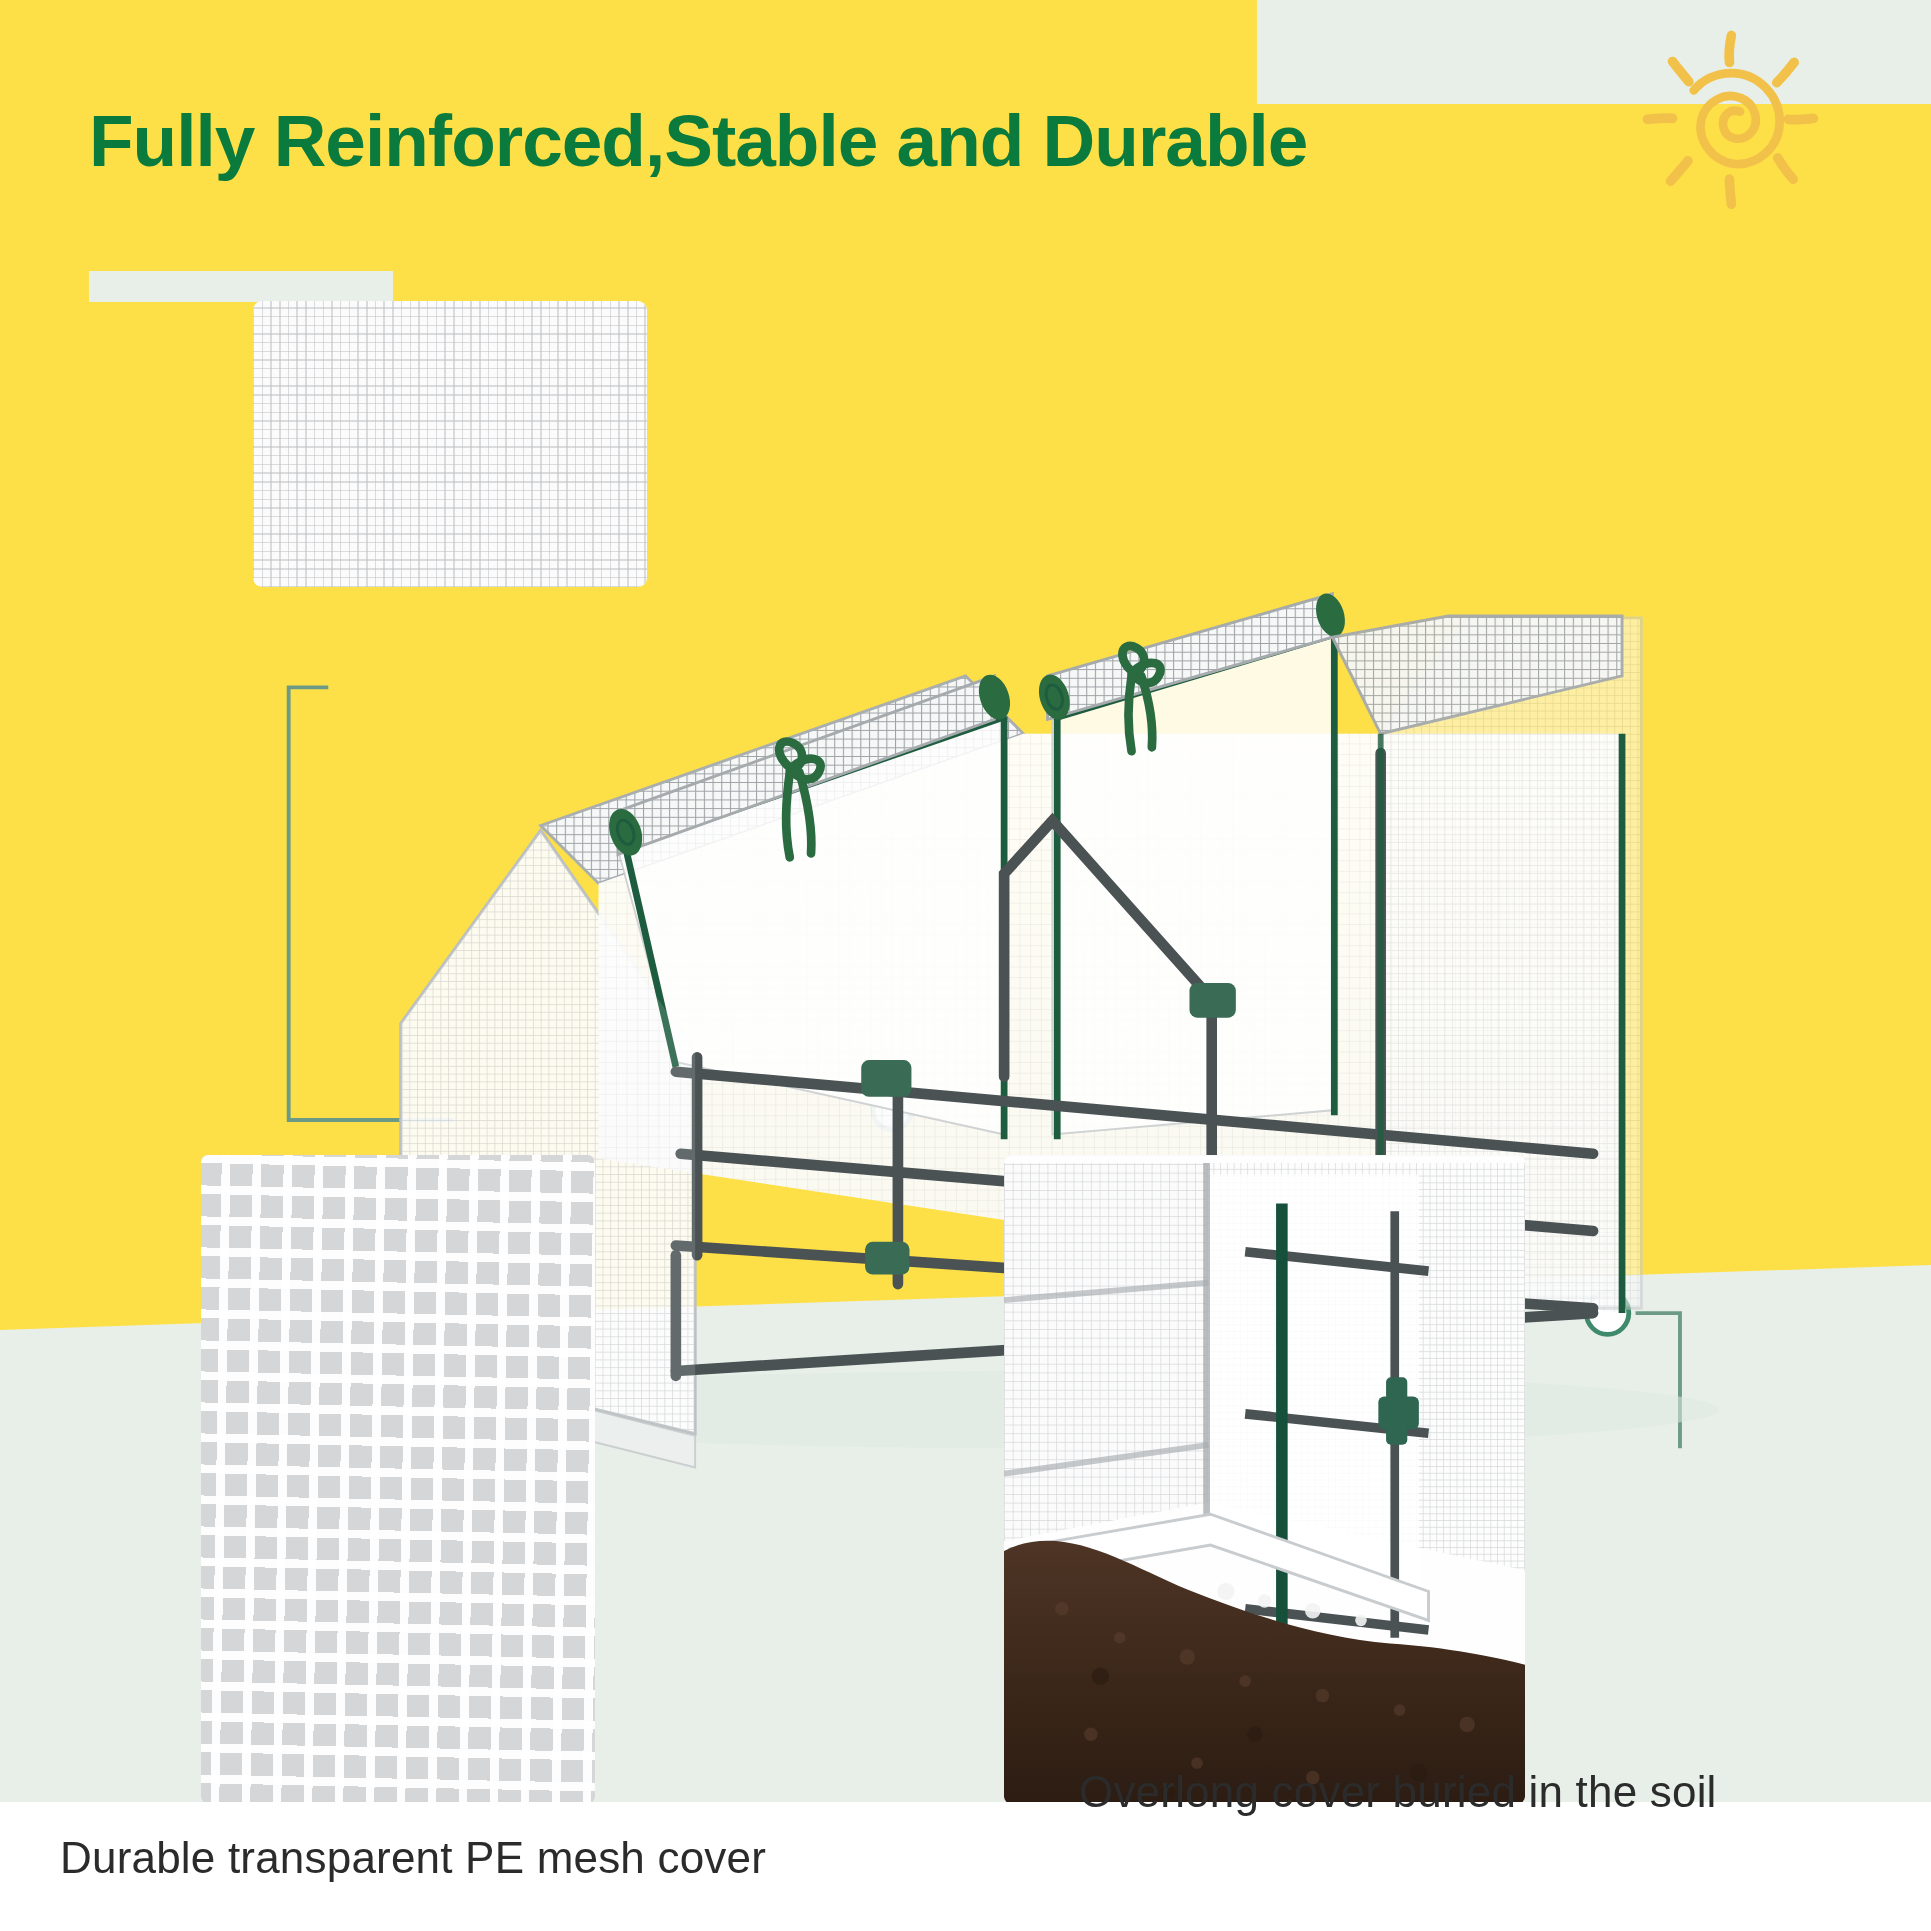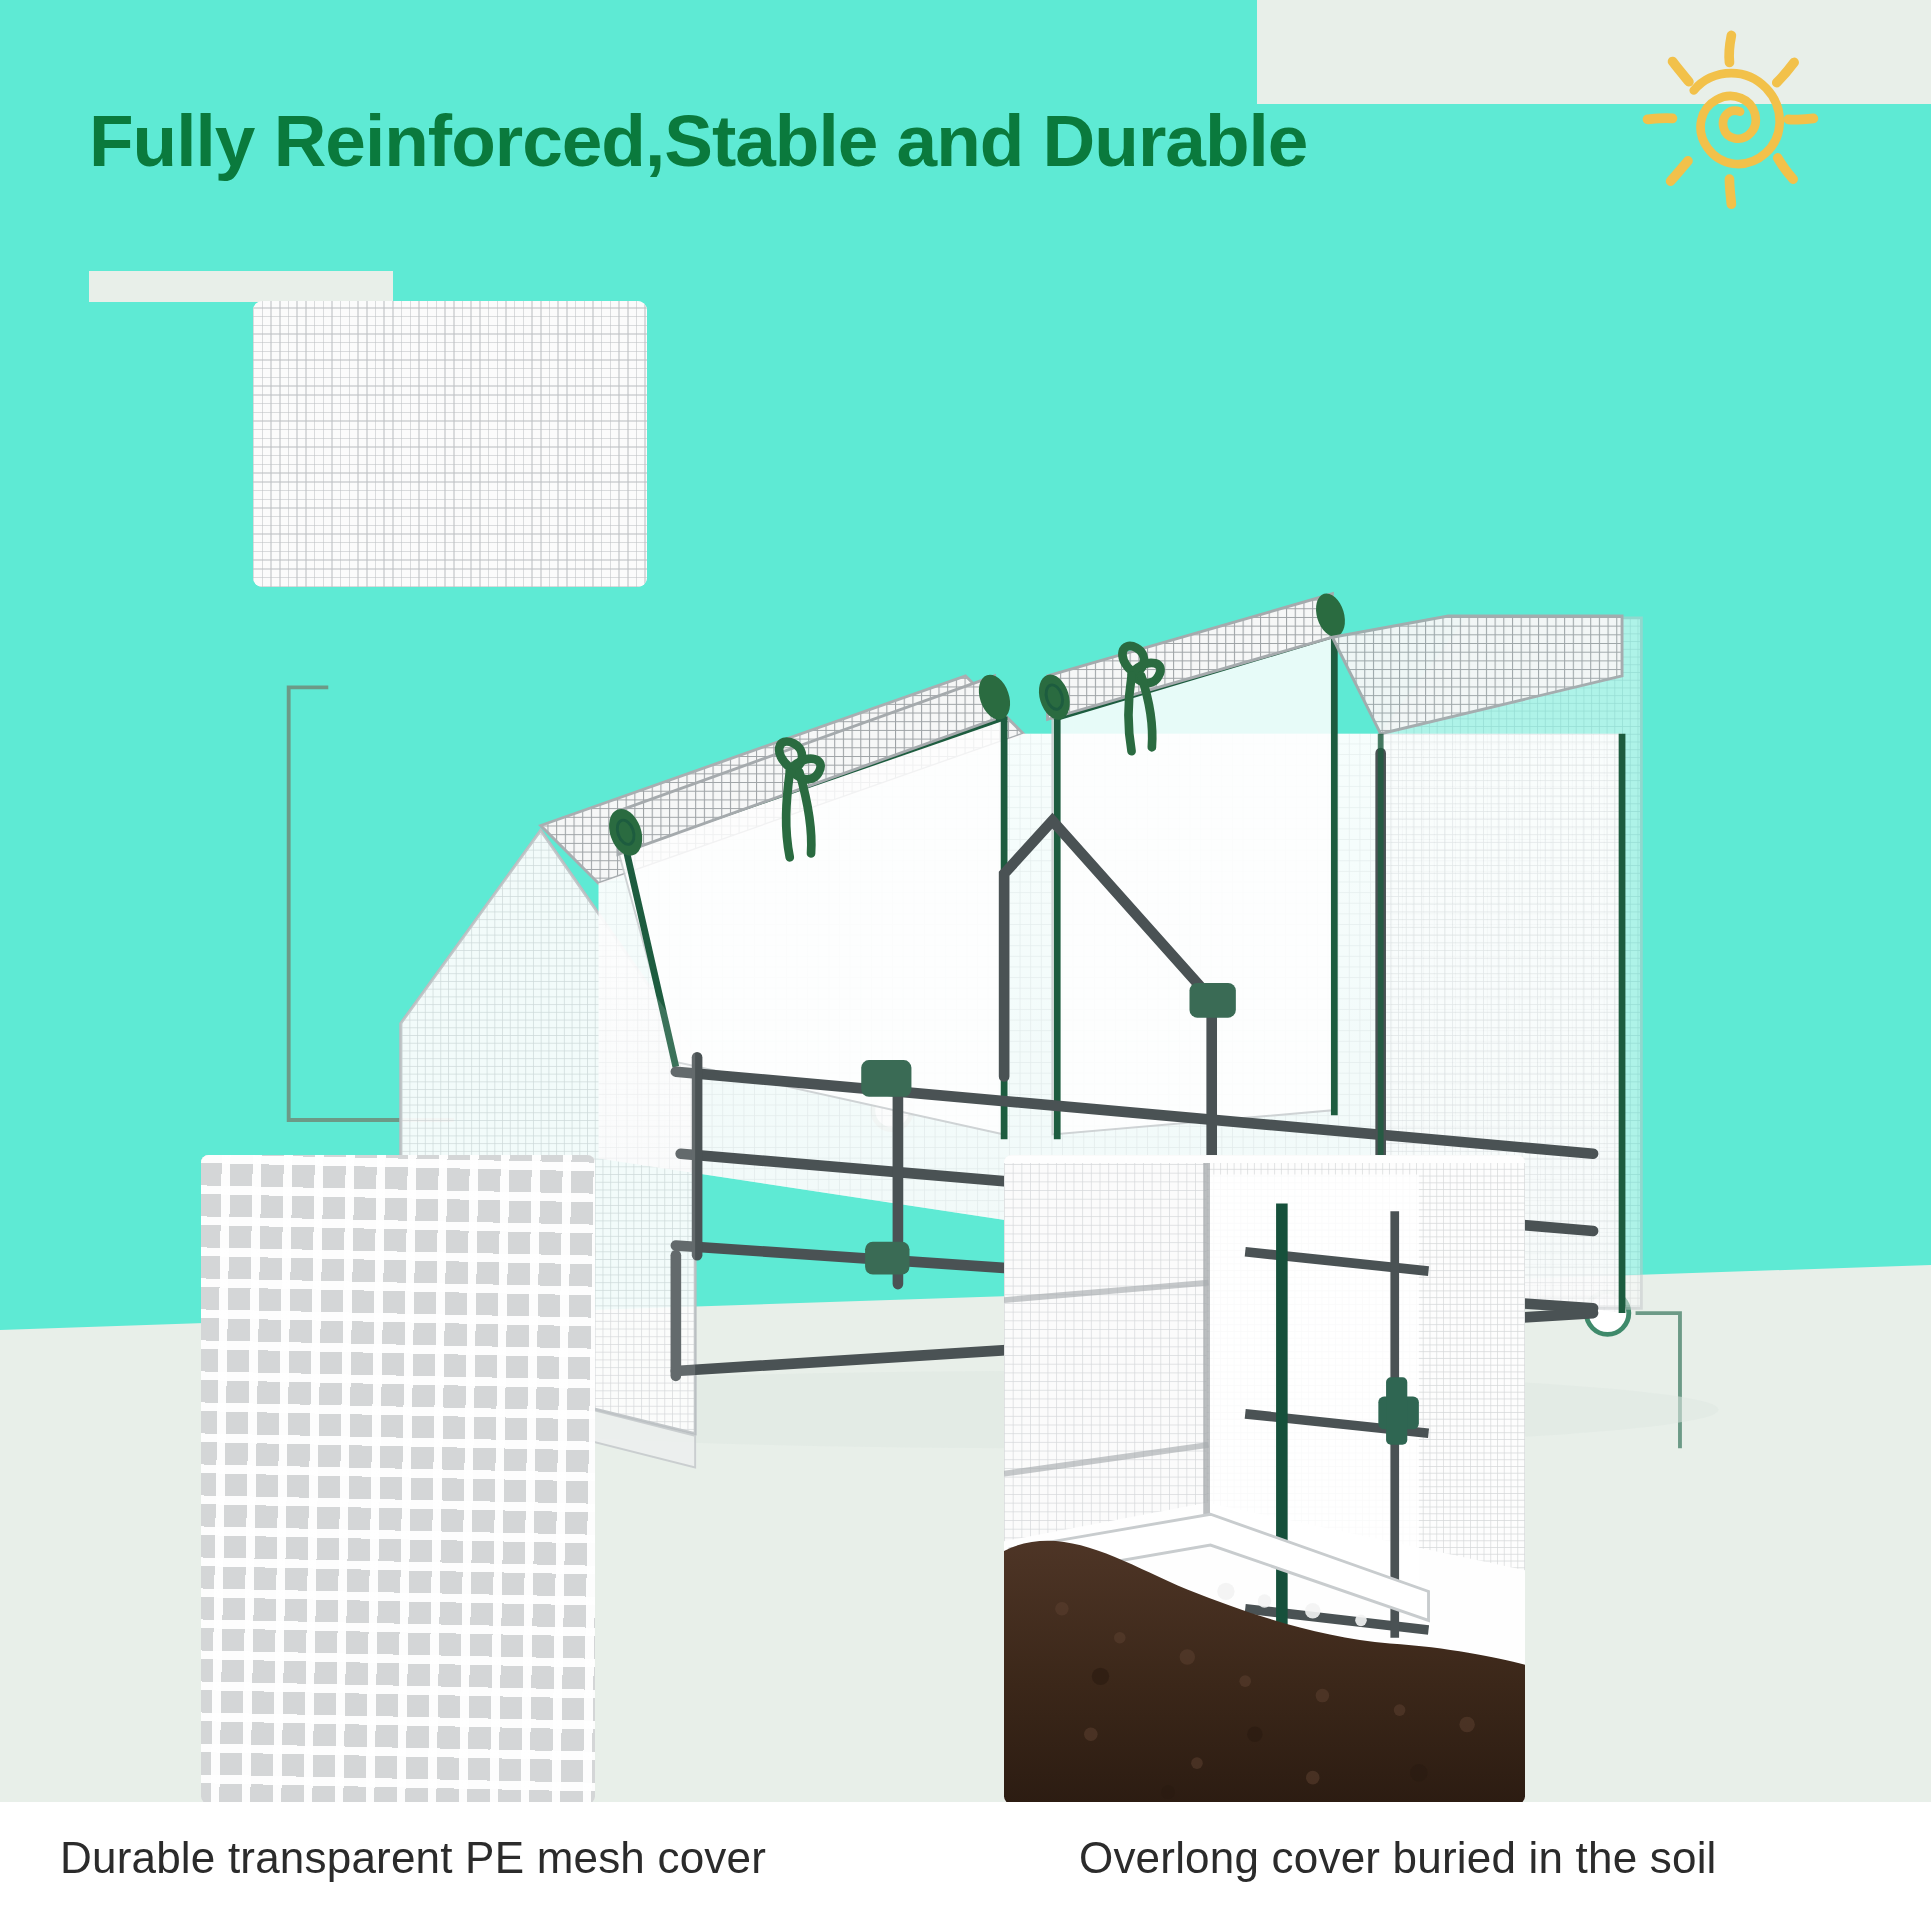--- a/index.html
+++ b/index.html
@@ -1,19 +1,19 @@
 <!DOCTYPE html>
 <html><head>
 <meta charset="utf-8">
 <style>
   * { margin:0; padding:0; box-sizing:border-box; }
   html,body { width:1931px; height:1931px; background:#ffffff; }
   body { font-family:"Liberation Sans", sans-serif; position:relative; overflow:hidden; }
 
-  .stage { position:absolute; inset:0; width:1931px; height:1931px; background:#5eead4; }
+  .stage { position:absolute; inset:0; width:1931px; height:1931px; background:#fde047; }
 
   
   #topRightBand {
     position:absolute; left:1257px; top:0; width:674px; height:104px;
     background:#e8efe9;
   }
   #titleAccentBar {
     position:absolute; left:89px; top:271px; width:304px; height:31px;
     background:#e8efe9;
   }
@@ -42,21 +42,21 @@
     font-size:42px; font-weight:300; color:#2b2b2b; white-space:nowrap;
     letter-spacing:0.5px;
   }
 
   
   .caption {
     position:absolute; font-size:44px; font-weight:400; color:#2b2b2b;
     letter-spacing:0.2px; white-space:nowrap;
   }
   #captionLeft  { left:60px;  top:1833px; }
-  #captionRight { left:1079px; top:1833px; }
+  #captionRight { left:1079px; top:1767px; }
 
   
   .photo { position:absolute; overflow:hidden; border-radius:9.7px; background:#f2f2f2; }
 
   #photoFrameDetail { left:253px;  top:301px;  width:394px; height:286px; }
 
   
   #photoFrameDetail { left:253px; top:301px; width:394px; height:286px; }
   #photoMeshCard    { position:absolute; left:201px; top:1155px; width:394px; height:649px;
                       overflow:hidden; border-radius:7.7px; }

